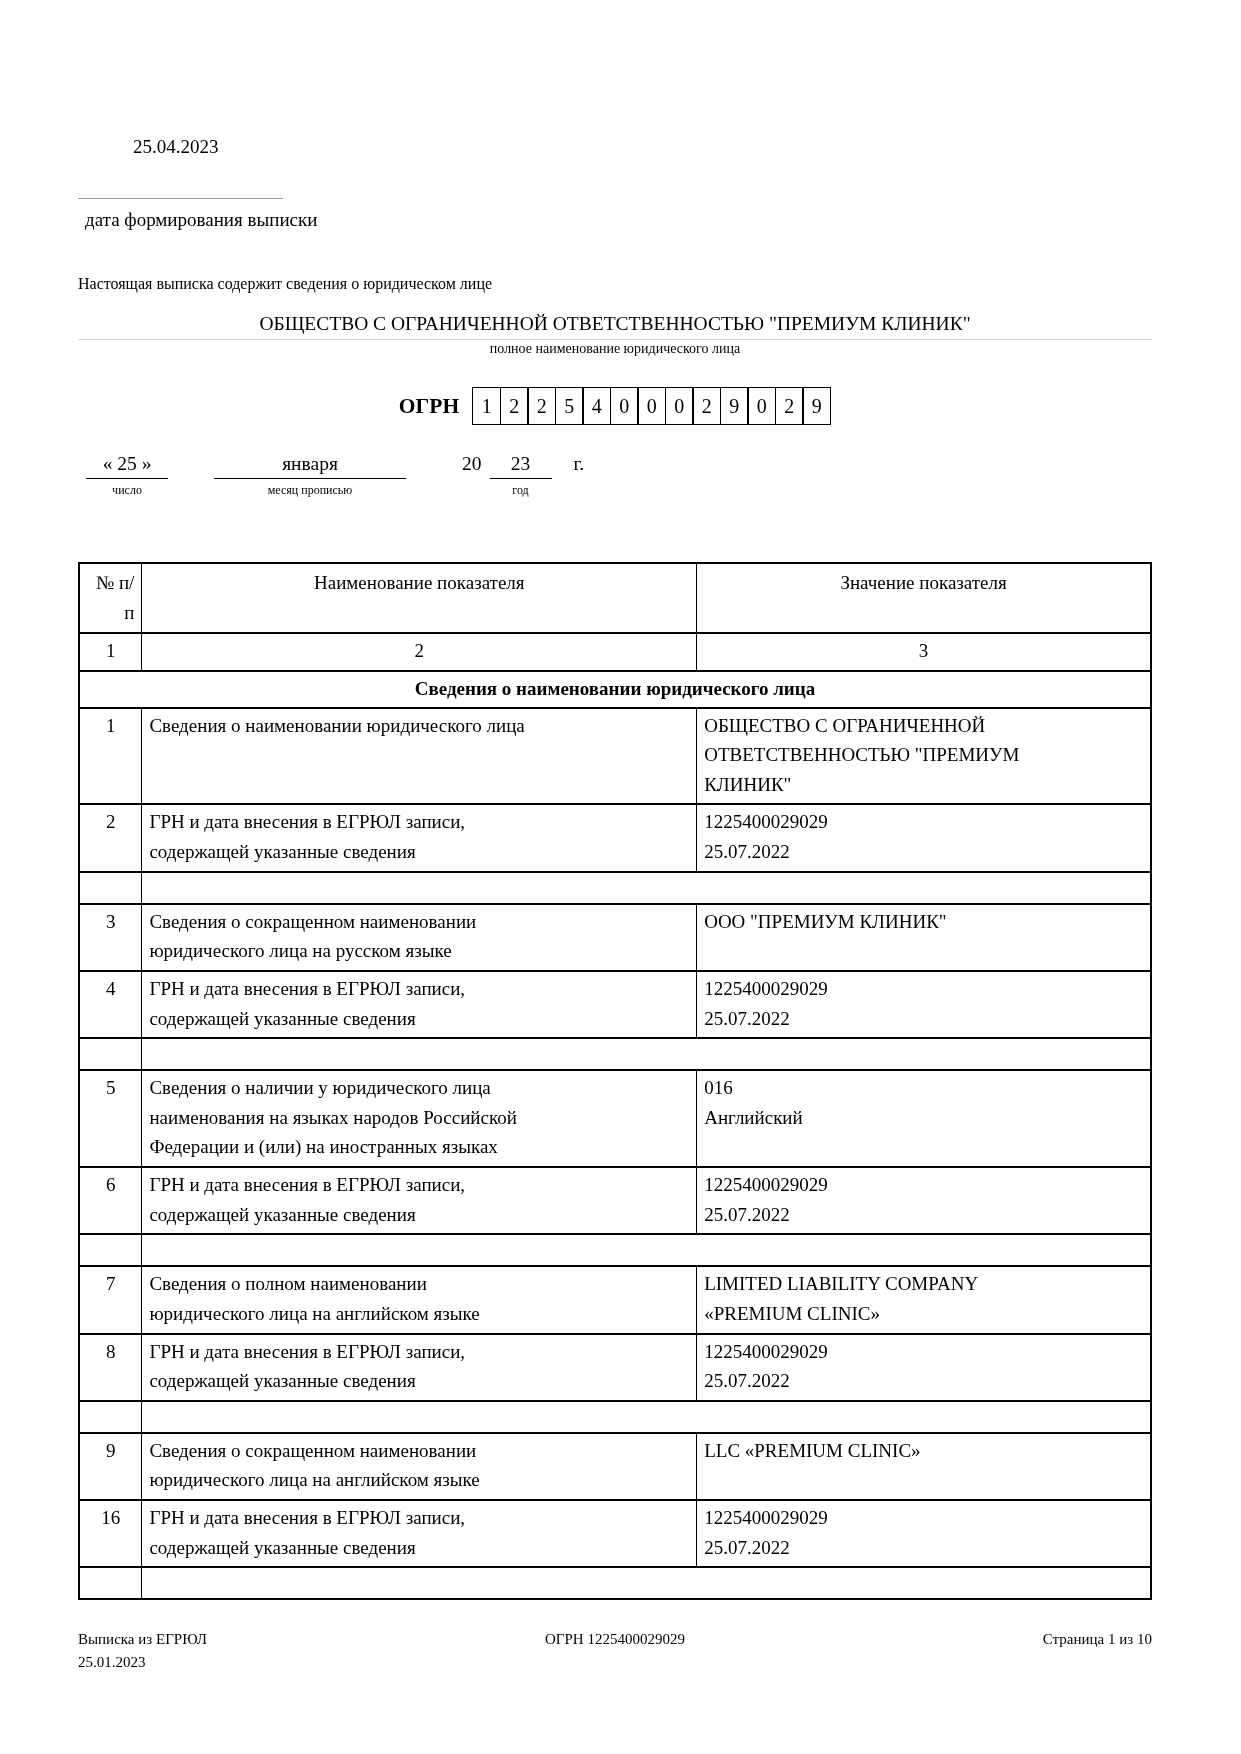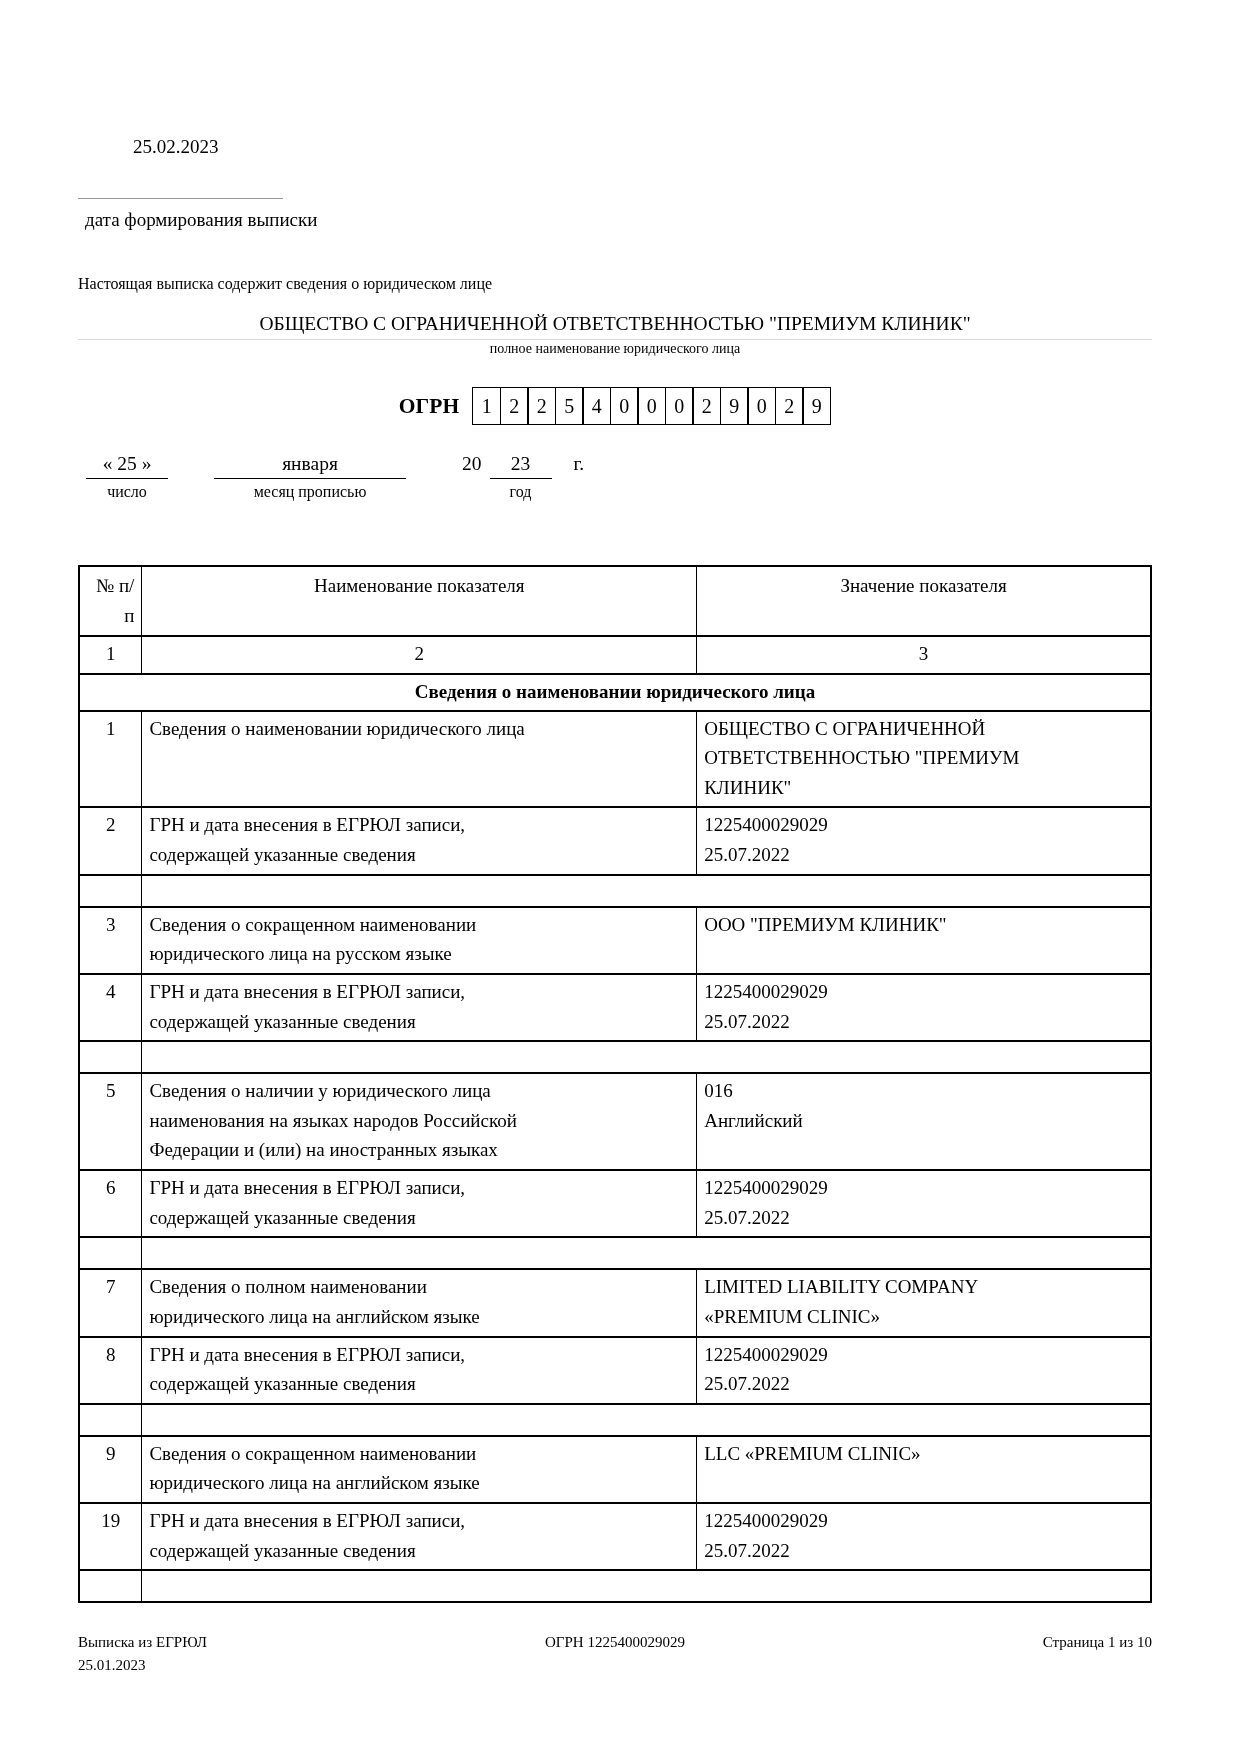--- a/index.html
+++ b/index.html
@@ -37,21 +37,21 @@
     display: flex; align-items: center; justify-content: center;
     font-size: 20px;
   }
   .ogrn-cell + .ogrn-cell { margin-left: -1.5px; }
 
   .included { font-size: 19.5px; margin-top: 32px; }
 
   .date-line { margin-top: 28px; display: flex; align-items: flex-start; font-size: 19.5px; }
   .dl-group { text-align: center; }
   .dl-underline { border-bottom: 1px solid #000; padding-bottom: 3px; }
-  .dl-label { font-size: 16px; margin-top: 4px; }
+  .dl-label { font-size: 12px; margin-top: 4px; }
   .dl-day { width: 82px; margin-left: 8px; }
   .dl-month { width: 192px; margin-left: 46px; }
   .dl-century { margin-left: 56px; padding-bottom: 3px; }
   .dl-year { width: 62px; margin-left: 8px; }
   .dl-suffix { margin-left: 22px; padding-bottom: 3px; }
 
   .registry-table { margin-top: 64px; border-collapse: collapse; width: 100%; font-size: 19px; border: 2px solid #000; }
   .registry-table td {
     border: 1px solid #000;
     border-top-width: 2px;
@@ -72,21 +72,21 @@
   .footer-left { width: 33%; }
   .footer-center { width: 34%; text-align: center; }
   .footer-right { width: 33%; text-align: right; }
 </style>
 </head>
 <body>
 
 <div class="page">
 
 
-  <div class="form-date">25.02.2023</div>
+  <div class="form-date">25.04.2023</div>
   <div class="form-date-rule"></div>
   <div class="form-date-label">дата формирования выписки</div>
 
   <div class="intro">Настоящая выписка содержит сведения о юридическом лице</div>
 
   <div class="company-block">
     <div class="company-name">ОБЩЕСТВО С ОГРАНИЧЕННОЙ ОТВЕТСТВЕННОСТЬЮ "ПРЕМИУМ КЛИНИК"</div>
     <div class="company-rule"></div>
     <div class="company-label">полное наименование юридического лица</div>
   </div>
@@ -225,21 +225,21 @@
           <td colspan="2"></td>
         </tr>
 
       <tr>
         <td class="num-cell">9</td>
         <td class="pre">Сведения о сокращенном наименовании
 юридического лица на английском языке</td>
         <td class="pre">LLC «PREMIUM CLINIC»</td>
       </tr>
       <tr>
-        <td class="num-cell">19</td>
+        <td class="num-cell">16</td>
         <td class="pre">ГРН и дата внесения в ЕГРЮЛ записи,
 содержащей указанные сведения</td>
         <td class="pre">1225400029029
 25.07.2022</td>
       </tr>
       <tr class="spacer-row">
           <td></td>
           <td colspan="2"></td>
         </tr>
     </tbody>

